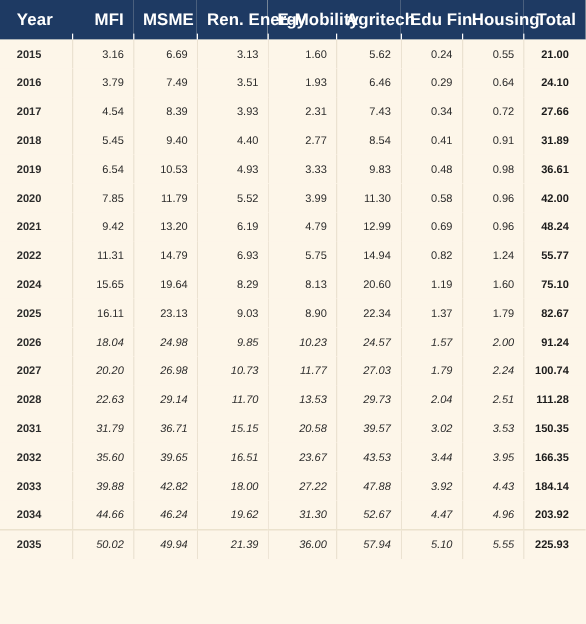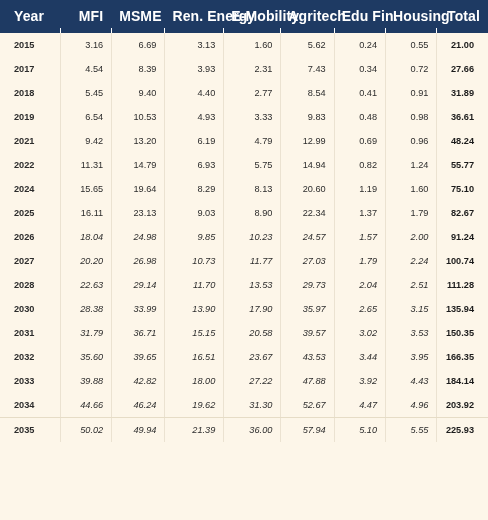--- a/index.html
+++ b/index.html
@@ -118,20 +118,31 @@
           <td class="value-cell sep">3.16</td>
           <td class="value-cell sep">6.69</td>
           <td class="value-cell sep">3.13</td>
           <td class="value-cell sep">1.60</td>
           <td class="value-cell sep">5.62</td>
           <td class="value-cell sep">0.24</td>
           <td class="value-cell sep">0.55</td>
           <td class="col-total sep">21.00</td>
         </tr>
         <tr>
+          <td class="col-year">2016</td>
+          <td class="value-cell sep">3.79</td>
+          <td class="value-cell sep">7.49</td>
+          <td class="value-cell sep">3.51</td>
+          <td class="value-cell sep">1.93</td>
+          <td class="value-cell sep">6.46</td>
+          <td class="value-cell sep">0.29</td>
+          <td class="value-cell sep">0.64</td>
+          <td class="col-total sep">24.10</td>
+        </tr>
+        <tr>
           <td class="col-year">2017</td>
           <td class="value-cell sep">4.54</td>
           <td class="value-cell sep">8.39</td>
           <td class="value-cell sep">3.93</td>
           <td class="value-cell sep">2.31</td>
           <td class="value-cell sep">7.43</td>
           <td class="value-cell sep">0.34</td>
           <td class="value-cell sep">0.72</td>
           <td class="col-total sep">27.66</td>
         </tr>
@@ -151,20 +162,31 @@
           <td class="value-cell sep">6.54</td>
           <td class="value-cell sep">10.53</td>
           <td class="value-cell sep">4.93</td>
           <td class="value-cell sep">3.33</td>
           <td class="value-cell sep">9.83</td>
           <td class="value-cell sep">0.48</td>
           <td class="value-cell sep">0.98</td>
           <td class="col-total sep">36.61</td>
         </tr>
         <tr>
+          <td class="col-year">2020</td>
+          <td class="value-cell sep">7.85</td>
+          <td class="value-cell sep">11.79</td>
+          <td class="value-cell sep">5.52</td>
+          <td class="value-cell sep">3.99</td>
+          <td class="value-cell sep">11.30</td>
+          <td class="value-cell sep">0.58</td>
+          <td class="value-cell sep">0.96</td>
+          <td class="col-total sep">42.00</td>
+        </tr>
+        <tr>
           <td class="col-year">2021</td>
           <td class="value-cell sep">9.42</td>
           <td class="value-cell sep">13.20</td>
           <td class="value-cell sep">6.19</td>
           <td class="value-cell sep">4.79</td>
           <td class="value-cell sep">12.99</td>
           <td class="value-cell sep">0.69</td>
           <td class="value-cell sep">0.96</td>
           <td class="col-total sep">48.24</td>
         </tr>
@@ -226,31 +248,20 @@
         <tr class="forecast">
           <td class="col-year">2028</td>
           <td class="value-cell sep">22.63</td>
           <td class="value-cell sep">29.14</td>
           <td class="value-cell sep">11.70</td>
           <td class="value-cell sep">13.53</td>
           <td class="value-cell sep">29.73</td>
           <td class="value-cell sep">2.04</td>
           <td class="value-cell sep">2.51</td>
           <td class="col-total sep">111.28</td>
-        </tr>
-        <tr class="forecast">
-          <td class="col-year">2030</td>
-          <td class="value-cell sep">28.38</td>
-          <td class="value-cell sep">33.99</td>
-          <td class="value-cell sep">13.90</td>
-          <td class="value-cell sep">17.90</td>
-          <td class="value-cell sep">35.97</td>
-          <td class="value-cell sep">2.65</td>
-          <td class="value-cell sep">3.15</td>
-          <td class="col-total sep">135.94</td>
         </tr>
         <tr class="forecast">
           <td class="col-year">2031</td>
           <td class="value-cell sep">31.79</td>
           <td class="value-cell sep">36.71</td>
           <td class="value-cell sep">15.15</td>
           <td class="value-cell sep">20.58</td>
           <td class="value-cell sep">39.57</td>
           <td class="value-cell sep">3.02</td>
           <td class="value-cell sep">3.53</td>

